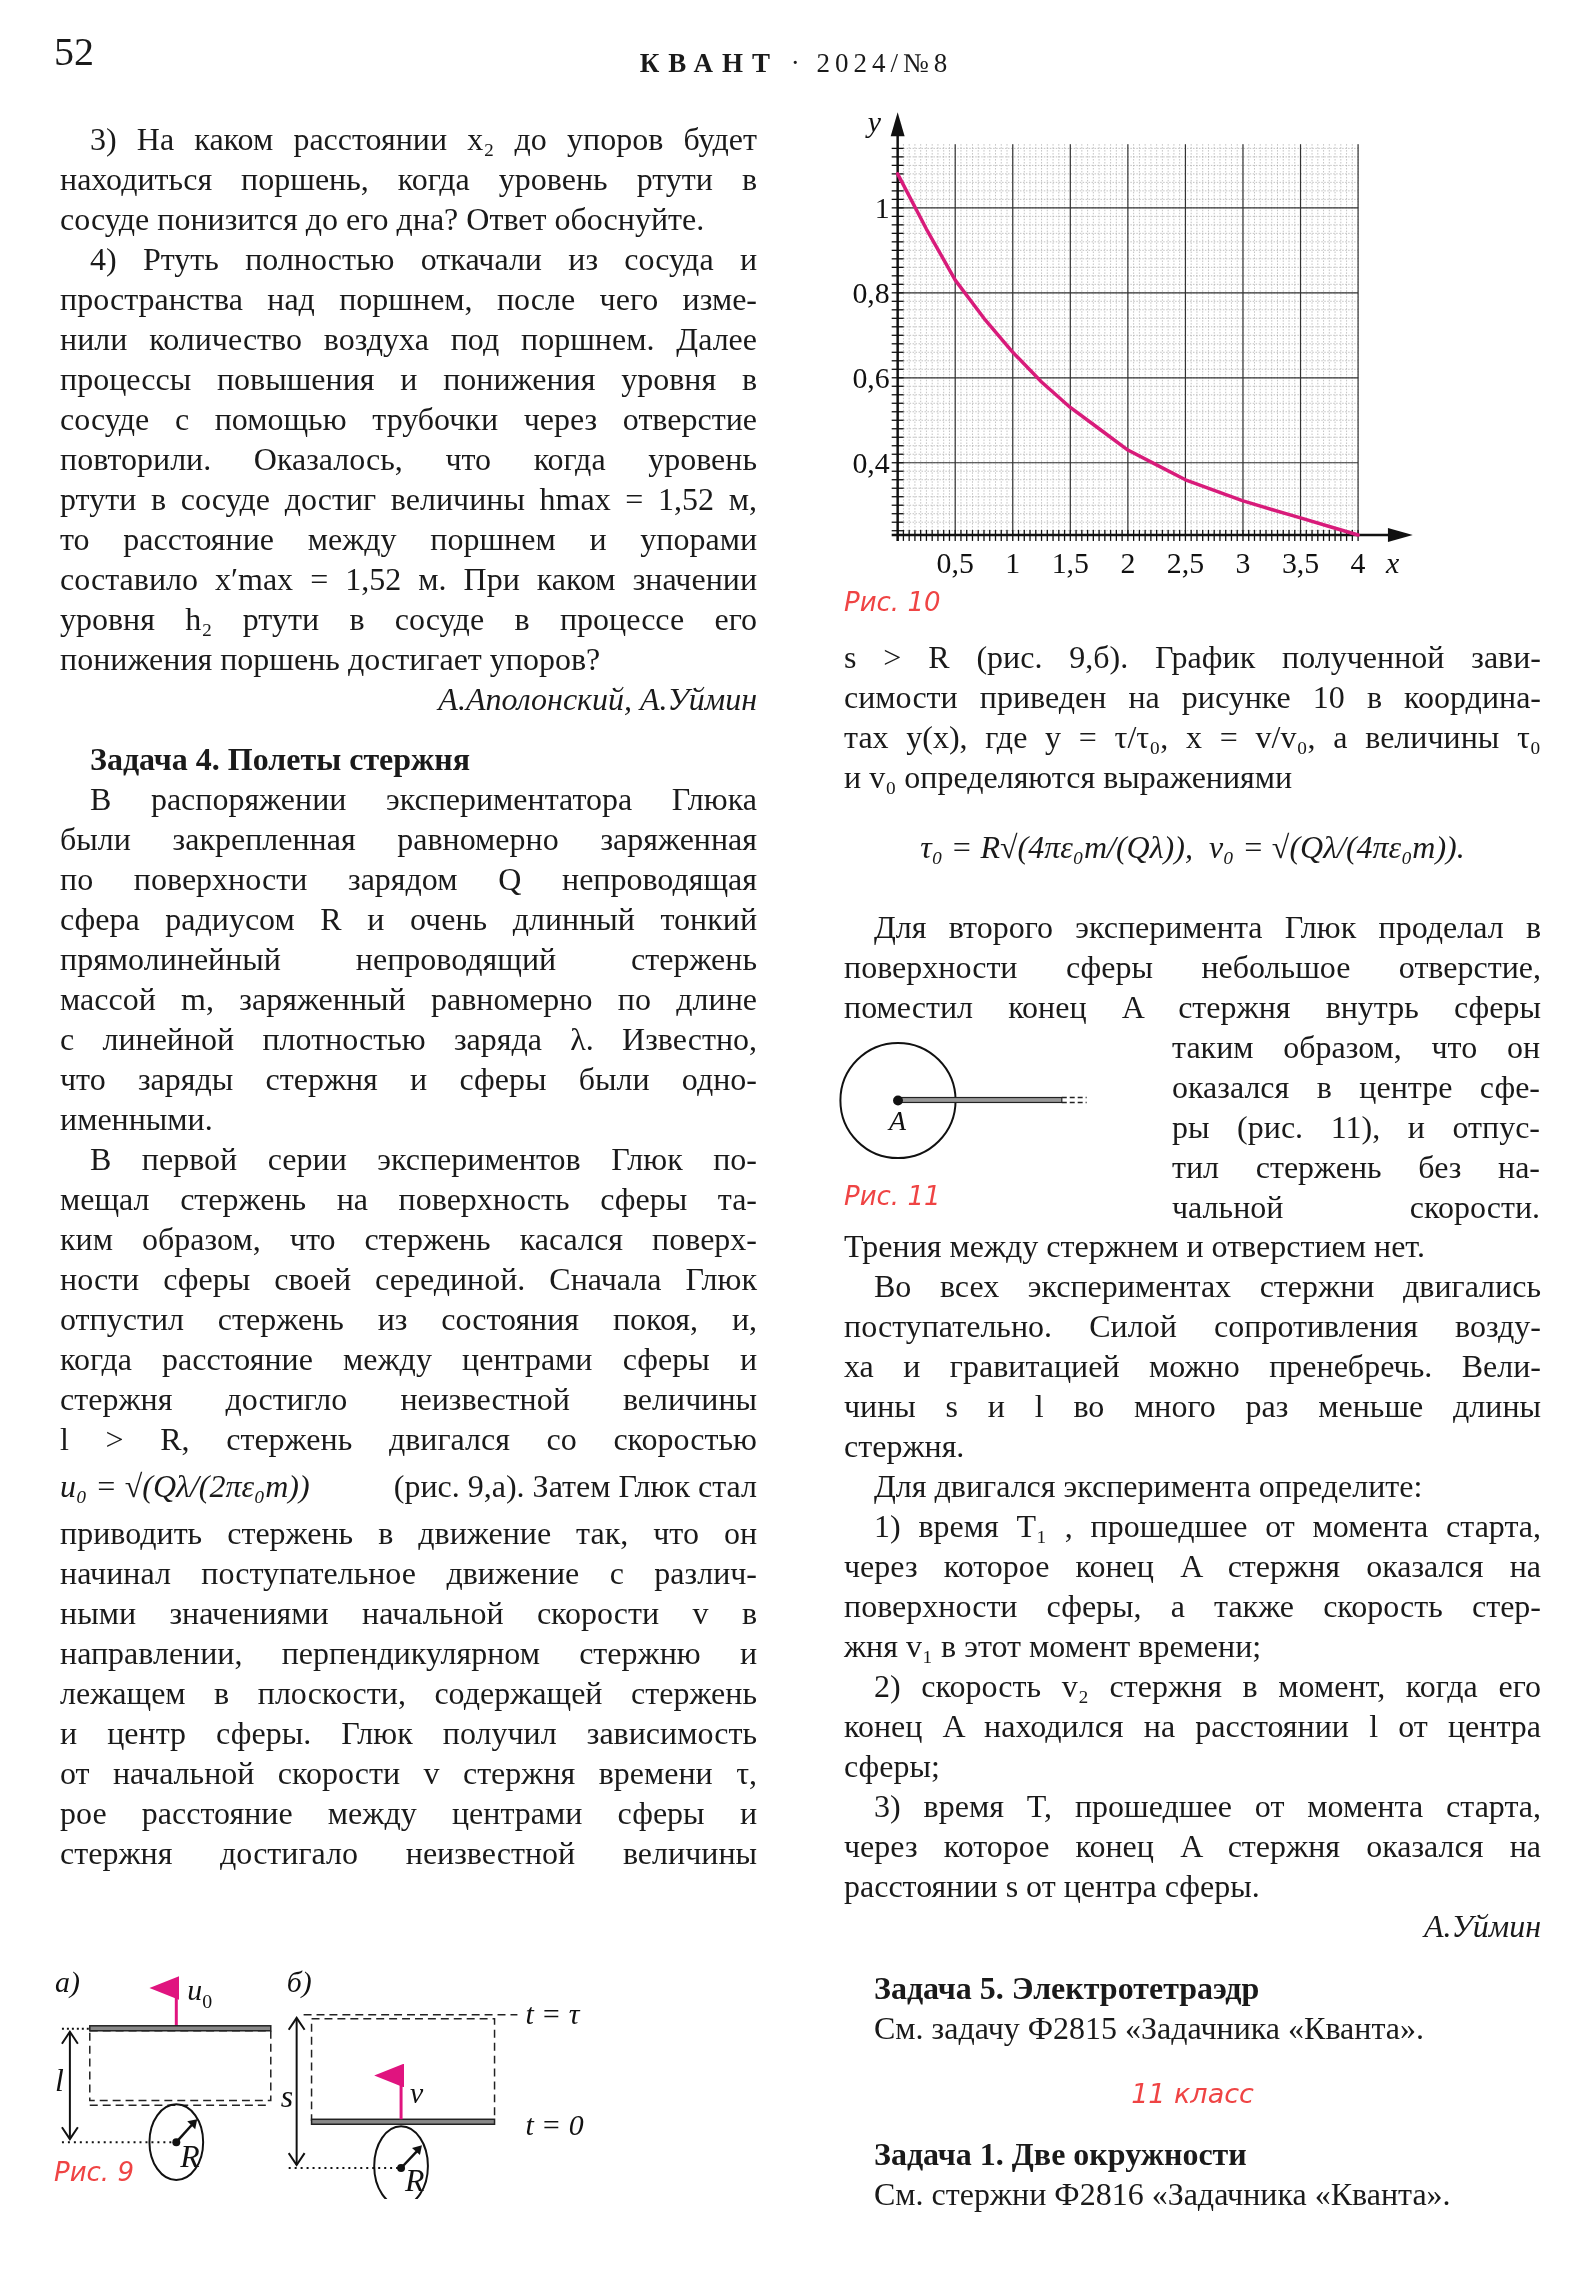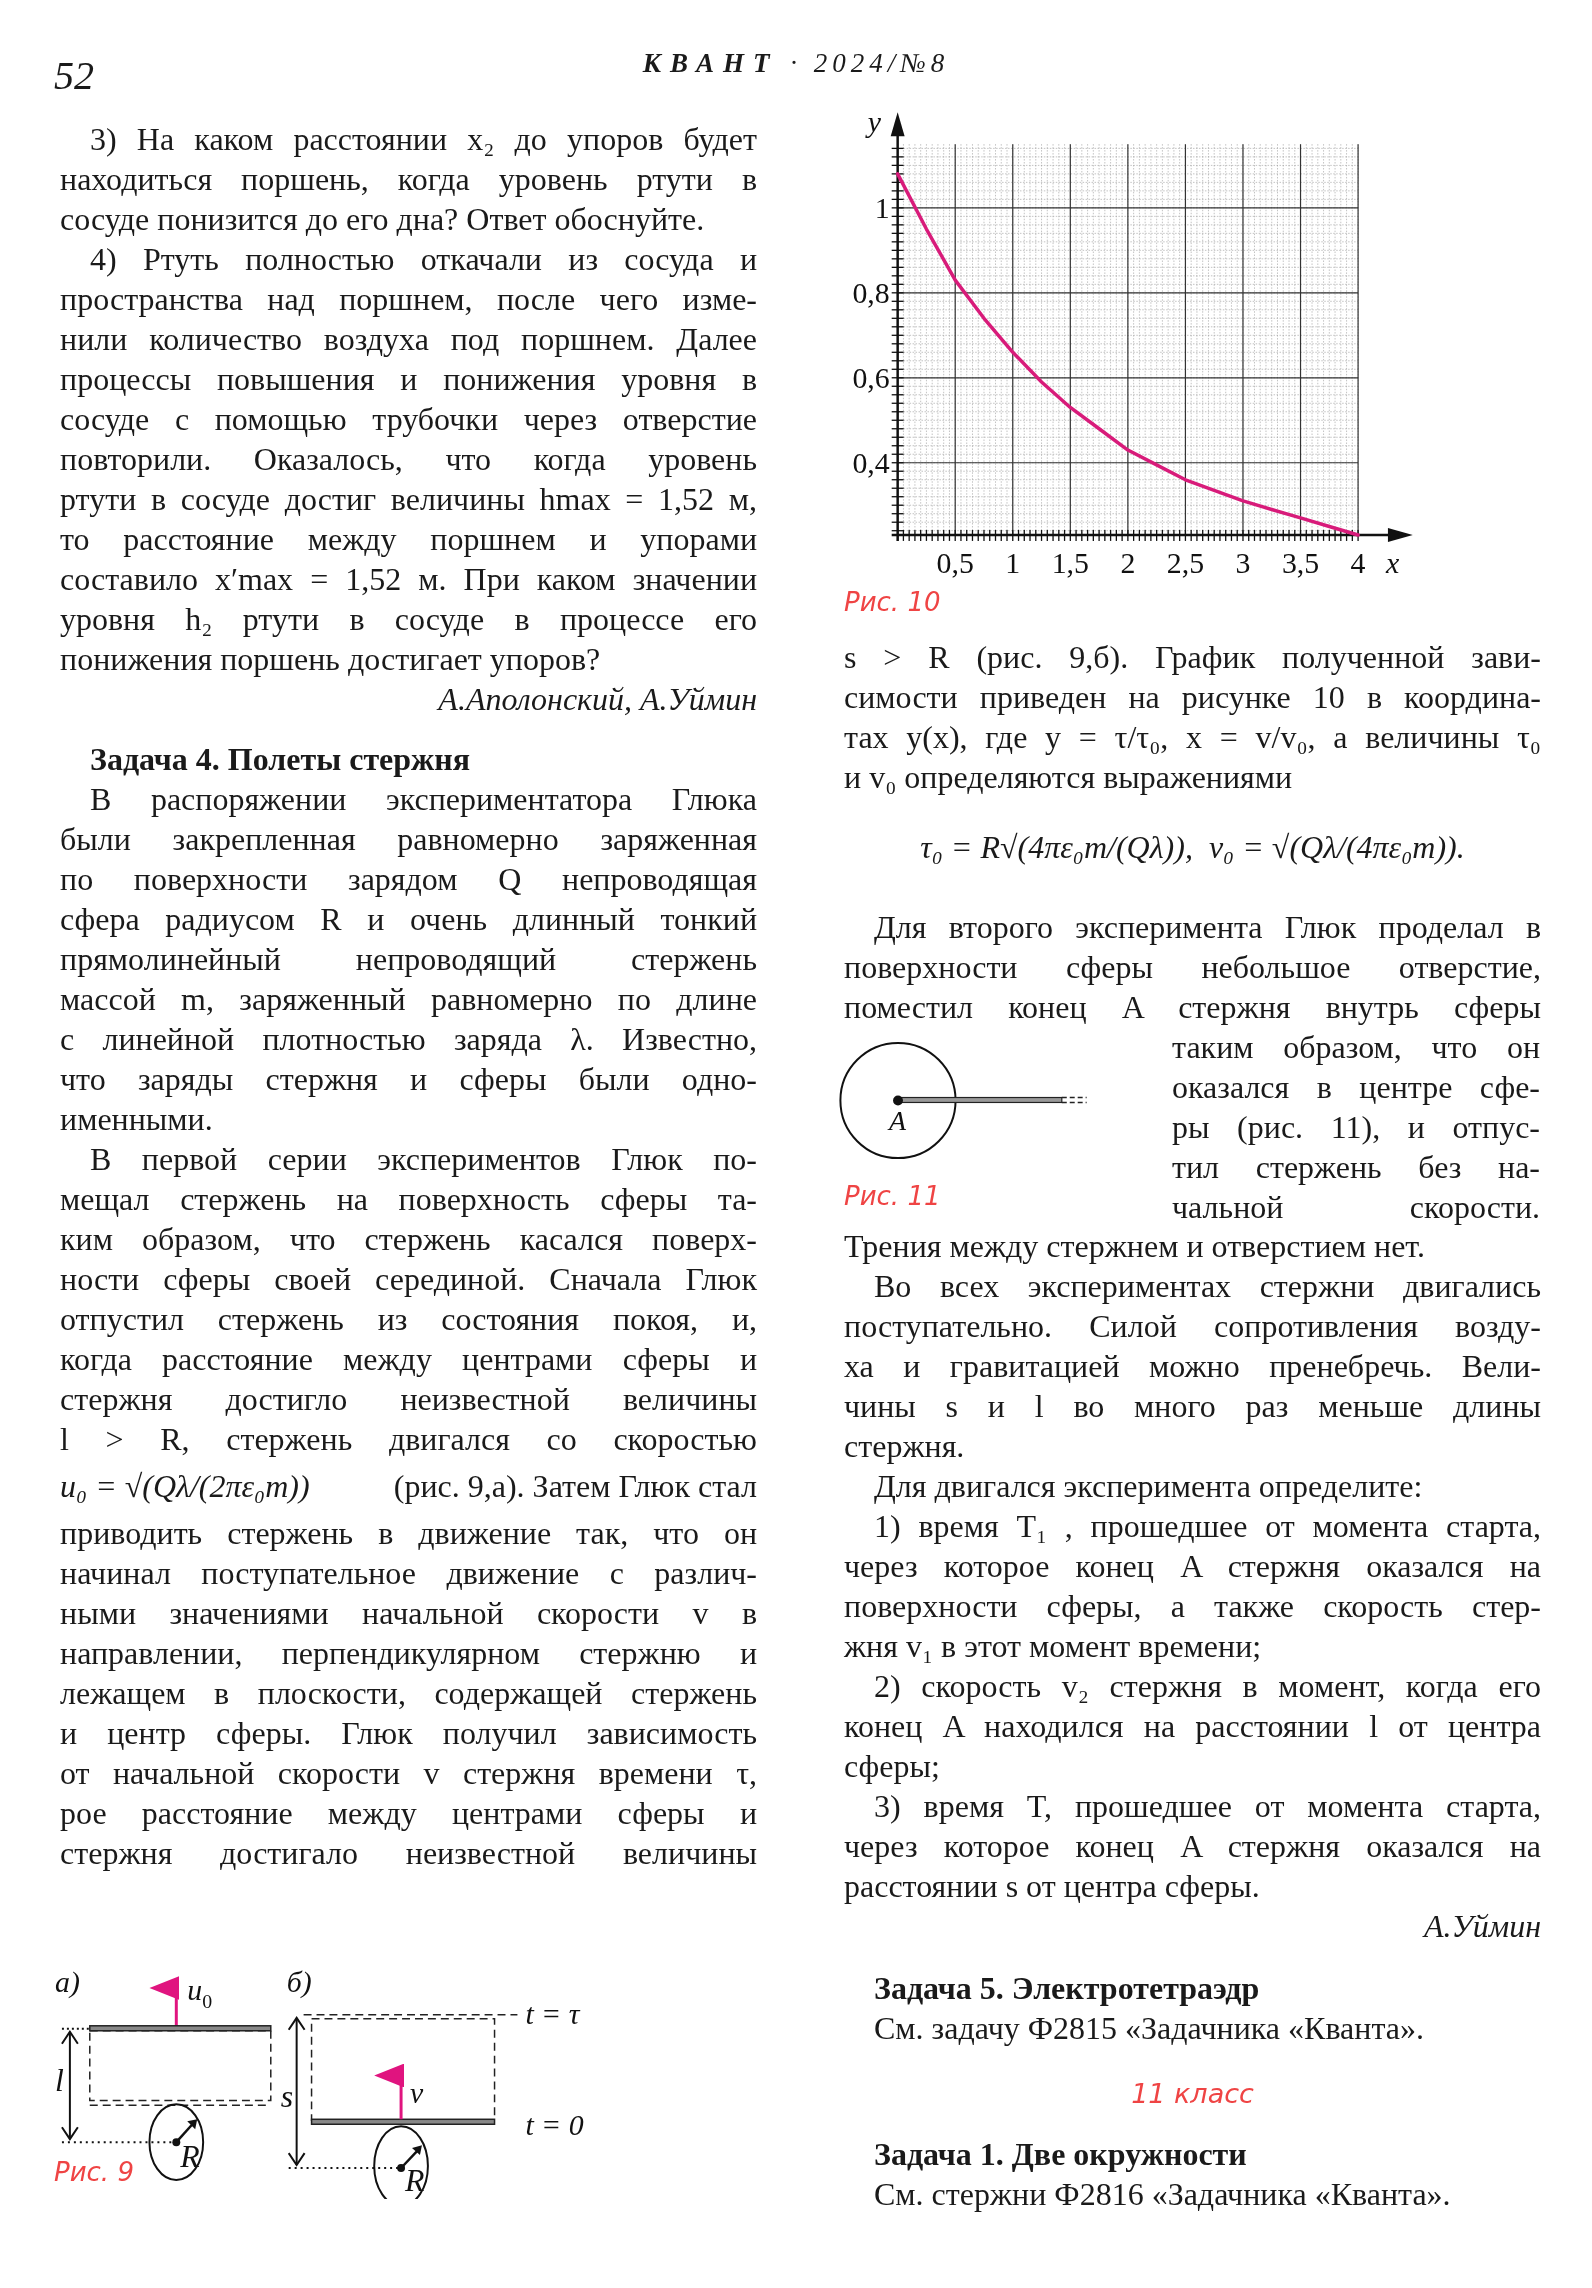--- a/index.html
+++ b/index.html
@@ -1,20 +1,20 @@
 <!DOCTYPE html>
 <html><head>
 <meta charset="utf-8">
 <style>
   html, body { margin: 0; padding: 0; background: #ffffff; }
   body { width: 1592px; height: 2289px; position: relative; overflow: hidden;
          font-family: "Liberation Serif", "DejaVu Serif", serif; color: #1a1a1a; }
   .abs { position: absolute; }
-  .pagenum { left: 54px; top: 52px; font-size: 40px; font-style: italic; }
-  .running { left: 0; width: 1592px; top: 48px; text-align: center; font-size: 27px; letter-spacing: 5px; font-style: italic; }
+  .pagenum { left: 54px; top: 28px; font-size: 40px; }
+  .running { left: 0; width: 1592px; top: 48px; text-align: center; font-size: 27px; letter-spacing: 5px; }
   .running b { letter-spacing: 9px; }
   .col { position: absolute; font-size: 32px; line-height: 40px; text-align: justify; }
   .sig { text-align: right; font-style: italic; }
   .h { font-weight: bold; font-size: 32px; line-height: 40px; margin: 0; }
   .line { display: block; text-align: justify; text-align-last: justify; white-space: nowrap; height: 40px; }
   .lastline { display: block; white-space: nowrap; height: 40px; }
   .cap { font-family: "DejaVu Sans", sans-serif; font-style: italic; font-size: 26px; color: #ef4444; font-weight: 300; }
   .center { text-align: center; }
   svg text { font-family: "Liberation Serif", serif; }
 </style>

